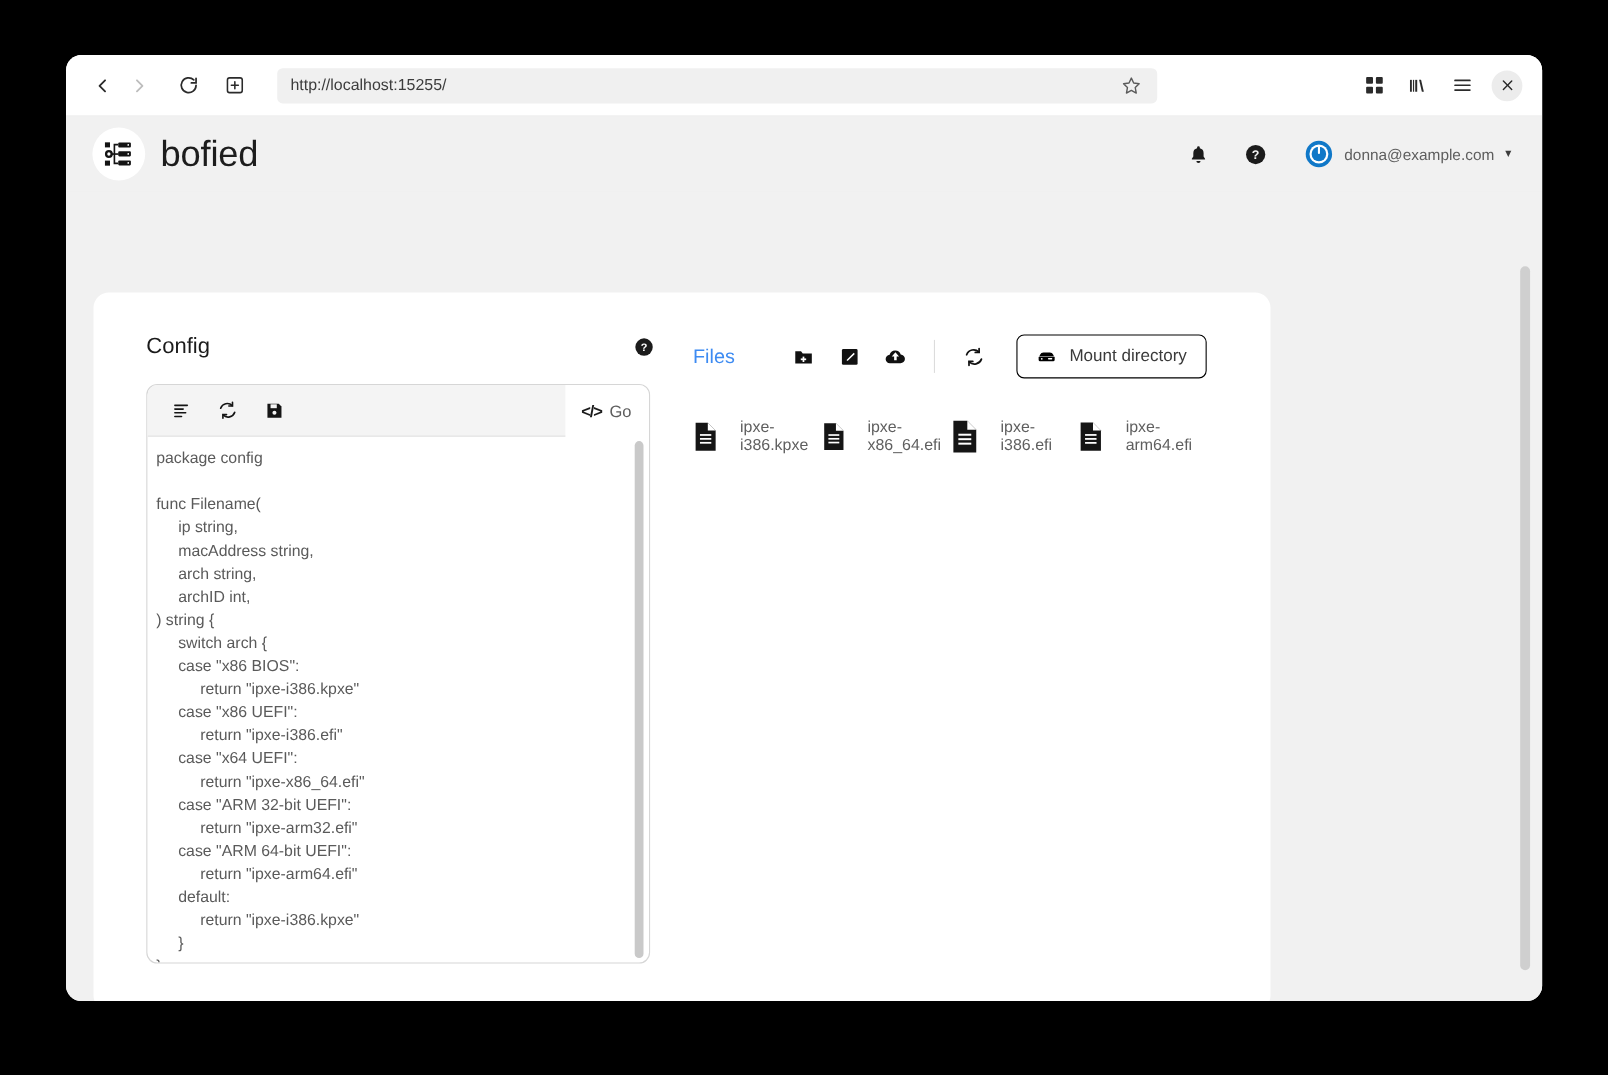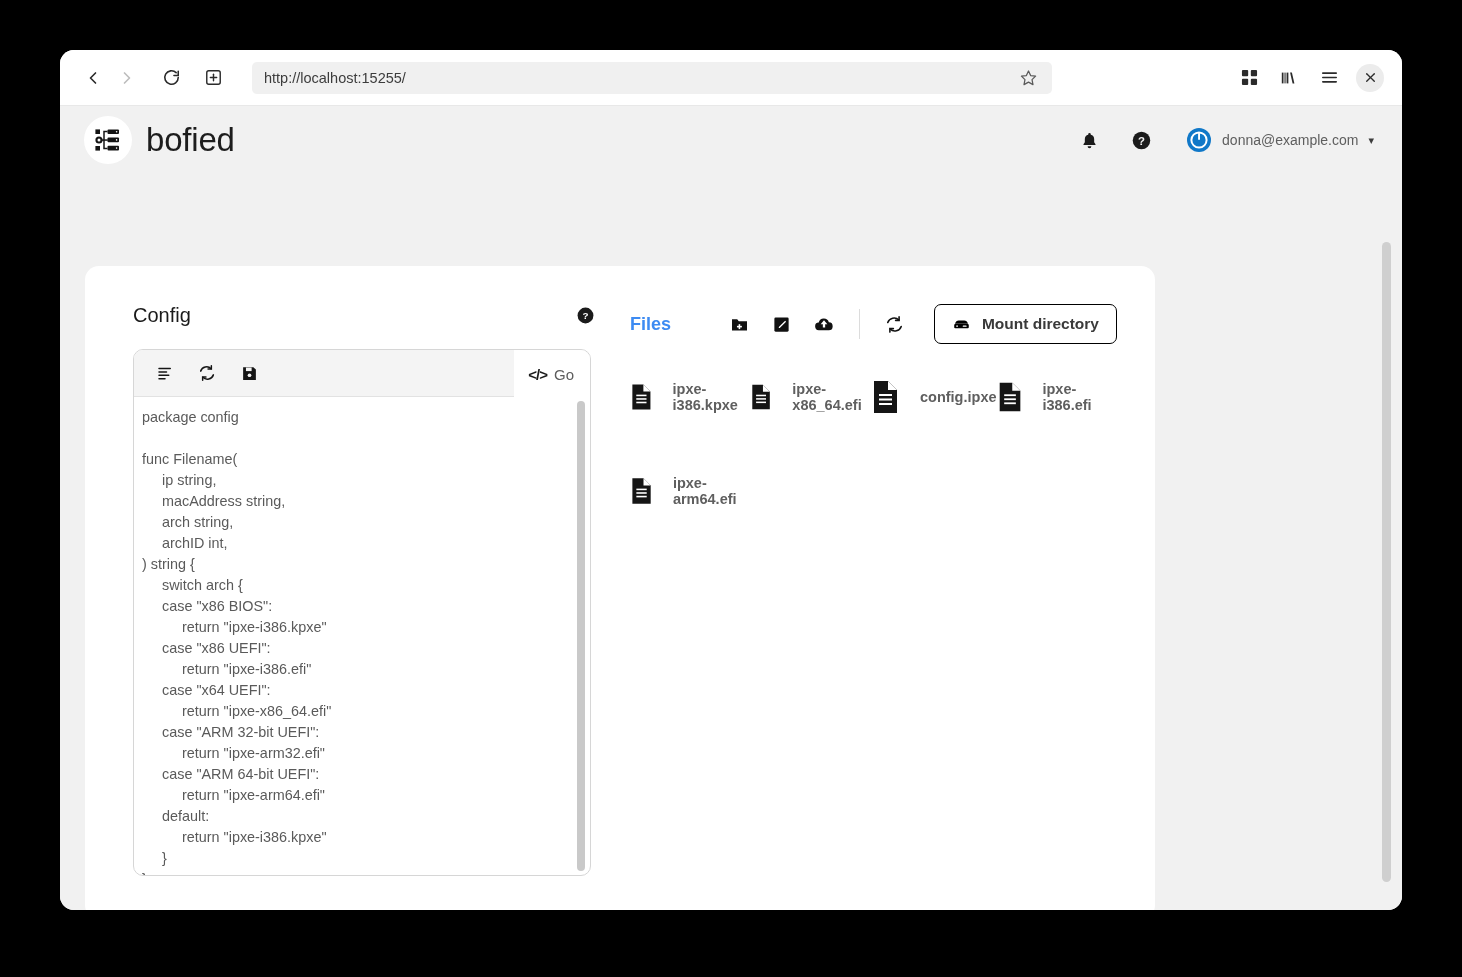--- a/index.html
+++ b/index.html
@@ -227,23 +227,22 @@
     position: absolute;
     right: 5px; top: 4px;
     width: 8px; height: 470px;
     background: #c9c9c9;
     border-radius: 4px;
   }
 
   
   .files-panel {
     flex: 1;
-    padding-right: 38px;
+    padding-right: 58px;
     padding-left: 25px;
-    font-weight: bold;
   }
   .files-head {
     display: flex; align-items: center;
     height: 40px;
     margin-bottom: 30px;
   }
   .files-title {
     font-size: 18px;
     color: #3d8bf2;
     cursor: pointer;
@@ -556,30 +555,20 @@
               <span class="file-name">ipxe-x86_64.efi</span>
             </div>
             <div class="file-item">
               <svg width="30" height="34" viewBox="0 0 30 34" fill="currentColor">
                 <path d="M3 1h14l9 9v23H3V1z" fill="#151515"></path>
                 <path d="M17 1l9 9h-9V1z" fill="#ffffff"></path>
                 <rect x="8" y="14" width="13" height="2" fill="#ffffff"></rect>
                 <rect x="8" y="18.5" width="13" height="2" fill="#ffffff"></rect>
                 <rect x="8" y="23" width="13" height="2" fill="#ffffff"></rect>
               </svg>
-              <span class="file-name">config.ipxe</span>
-            </div>
-            <div class="file-item">
-              <svg width="30" height="34" viewBox="0 0 30 34" fill="currentColor">
-                <path d="M3 1h14l9 9v23H3V1z" fill="#151515"></path>
-                <path d="M17 1l9 9h-9V1z" fill="#ffffff"></path>
-                <rect x="8" y="14" width="13" height="2" fill="#ffffff"></rect>
-                <rect x="8" y="18.5" width="13" height="2" fill="#ffffff"></rect>
-                <rect x="8" y="23" width="13" height="2" fill="#ffffff"></rect>
-              </svg>
               <span class="file-name">ipxe-i386.efi</span>
             </div>
             <div class="file-item">
               <svg width="30" height="34" viewBox="0 0 30 34" fill="currentColor">
                 <path d="M3 1h14l9 9v23H3V1z" fill="#151515"></path>
                 <path d="M17 1l9 9h-9V1z" fill="#ffffff"></path>
                 <rect x="8" y="14" width="13" height="2" fill="#ffffff"></rect>
                 <rect x="8" y="18.5" width="13" height="2" fill="#ffffff"></rect>
                 <rect x="8" y="23" width="13" height="2" fill="#ffffff"></rect>
               </svg>

